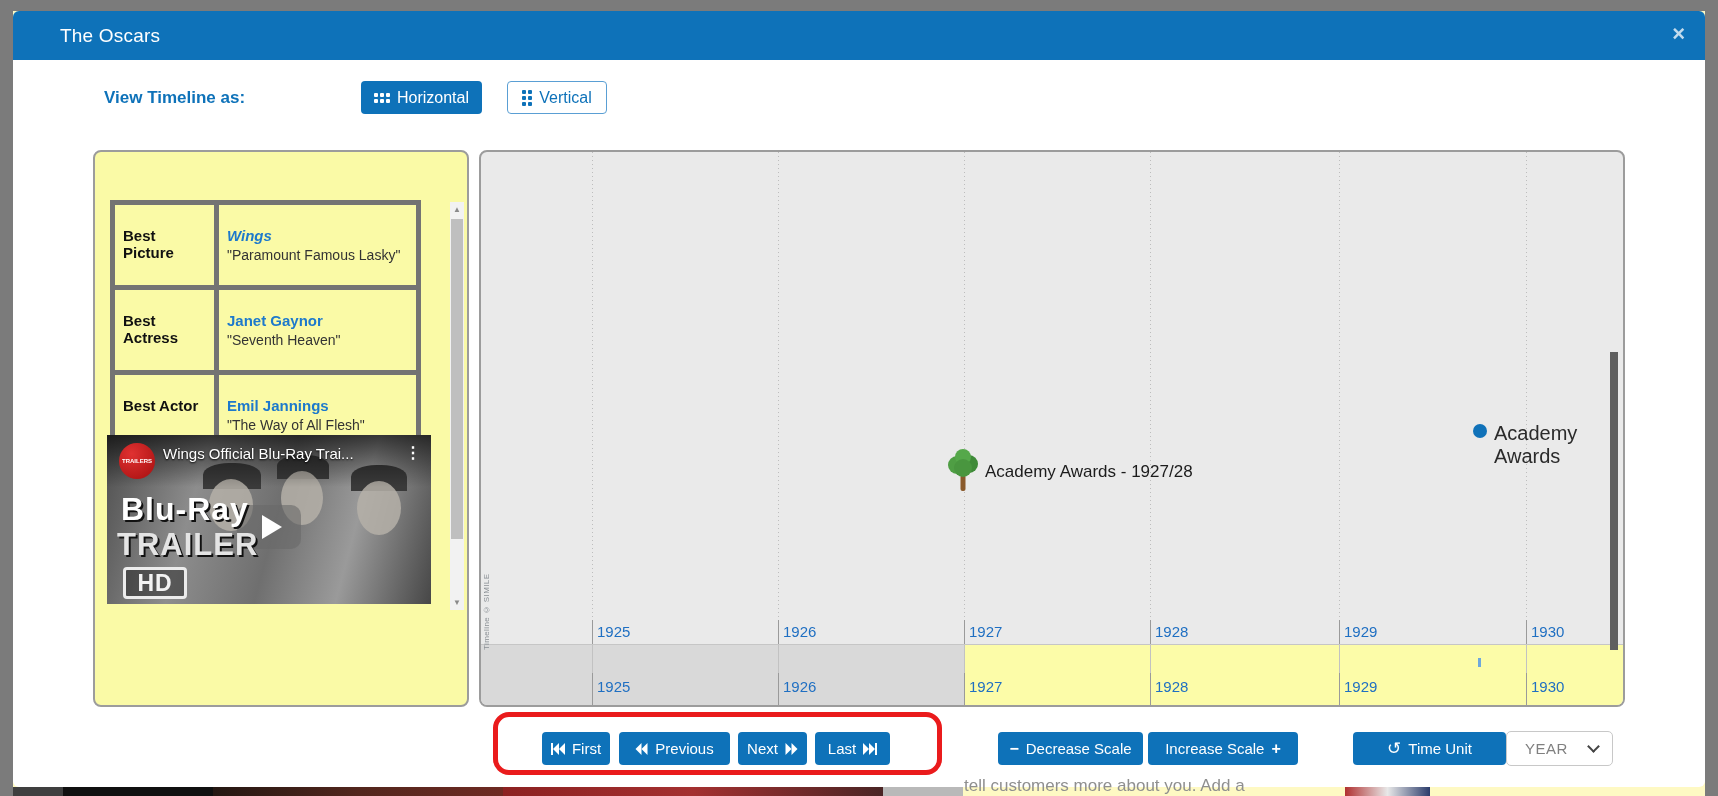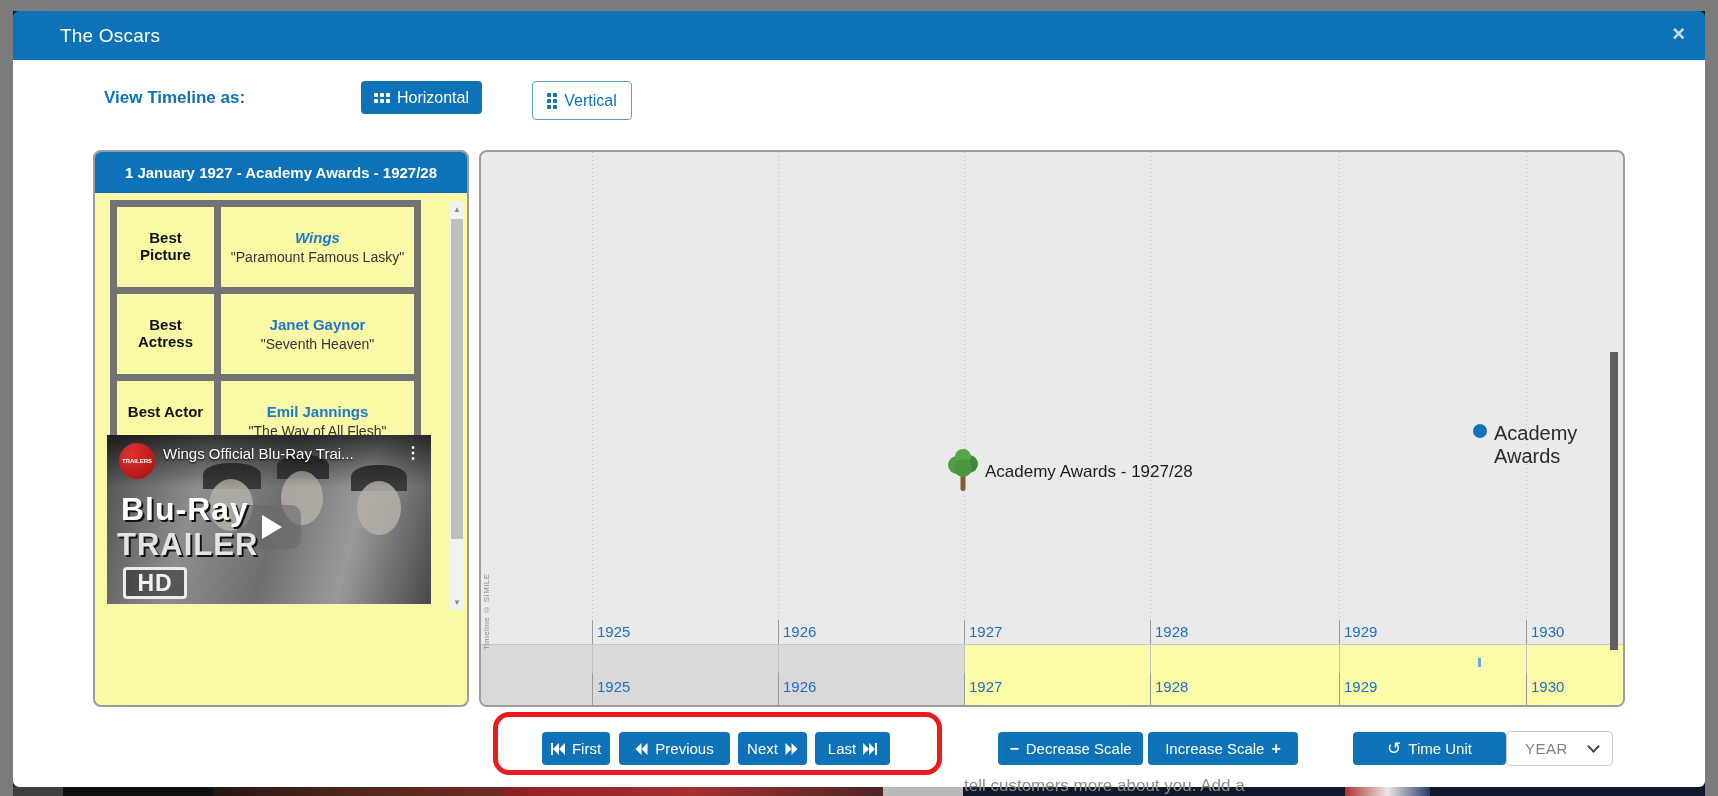--- a/index.html
+++ b/index.html
@@ -1,18 +1,18 @@
 <!DOCTYPE html>
 <html><head>
 <meta charset="utf-8">
 <style>
   * { margin:0; padding:0; box-sizing:border-box; }
   html,body { width:1718px; height:796px; overflow:hidden; background:#fff;
     font-family:"Liberation Sans", sans-serif; }
-  .stage { position:relative; width:1718px; height:796px; background:#0f172a; overflow:hidden; }
+  .stage { position:relative; width:1718px; height:796px; background:#fef9c3; overflow:hidden; }
   .abs { position:absolute; }
 
   
   .frame-top { left:0; top:0; width:1718px; height:11px; background:#7b7b7b; z-index:9; }
   .frame-left { left:0; top:0; width:13px; height:796px; background:#7b7b7b; z-index:9; }
   .frame-right { left:1705px; top:0; width:13px; height:796px; background:#7b7b7b; z-index:9; }
 
   
   .modal-header { left:13px; top:11px; width:1692px; height:49px; background:#0e72b9;
     border-radius:6px 6px 0 0; color:#fff; }
@@ -20,35 +20,35 @@
   .modal-close { position:absolute; right:20px; top:0; line-height:46px; font-size:22px;
     color:rgba(255,255,255,.75); font-weight:bold; cursor:pointer; }
   .modal-body { left:13px; top:60px; width:1692px; height:727px; background:#fff; border-radius:0 0 6px 6px; }
 
   
   .view-label { left:104px; top:88px; font-size:17px; font-weight:bold; color:#0e72b9; }
   .btn { display:flex; align-items:center; justify-content:center; gap:7px;
     background:#0e72b9; color:#fff; border:none; border-radius:4px; font-size:15px;
     font-family:"Liberation Sans", sans-serif; cursor:pointer; }
   .btn-horizontal { left:361px; top:81px; width:121px; height:33px; font-size:16px; }
-  .btn-vertical { left:532px; top:81px; width:100px; height:39px; font-size:16px;
+  .btn-vertical { left:507px; top:81px; width:100px; height:33px; font-size:16px;
     background:#fff; color:#0e72b9; border:1px solid #5a9fd4; }
   .grid-icon { display:grid; gap:2px; }
   .grid-icon i { width:4px; height:4px; background:#fff; border-radius:1px; }
   .grid-h { grid-template-columns:repeat(3,4px); }
   .grid-v { grid-template-columns:repeat(2,4px); }
   .grid-v i { background:#0e72b9; }
 
   
   .event-panel { left:93px; top:150px; width:376px; height:557px; background:#fafaa6;
     border:2px solid #9c9c9c; border-radius:8px; overflow:hidden; }
   .event-panel-header { position:absolute; left:0; top:0; width:100%; height:41px; background:#0e72b9;
     color:#fff; font-weight:bold; font-size:15px; text-align:center; line-height:41px; }
   .awards-table { position:absolute; left:15px; top:48px; width:311px; border-collapse:collapse; }
-  .awards-table td { border:7px solid #737373; vertical-align:top; padding:22px 8px; height:62px;text-align:center; }
+  .awards-table td { border:5px solid #737373; vertical-align:top; padding:22px 8px; height:62px; }
   .awards-table td.cat { width:104px; font-weight:bold; font-size:15px; color:#111; }
   .winner-link { color:#1d79cc; font-weight:bold; font-size:15px; text-decoration:none; cursor:pointer; display:block; }
   .winner-italic { font-style:italic; }
   .film-quote { color:#333; font-size:14px; margin-top:3px; }
 
   
   .pscroll { position:absolute; left:355px; top:50px; width:14px; height:408px; background:#f2f2f2; }
   .pscroll .arr { position:absolute; left:0; width:14px; height:15px; color:#8a8a8a; font-size:8px;
     text-align:center; line-height:15px; cursor:pointer; }
   .pscroll .arr.up { top:0; } .pscroll .arr.down { bottom:0; }
@@ -149,21 +149,20 @@
         <i></i>
         <i></i>
         <i></i>
         <i></i>
         <i></i>
       </span>
     <span>Vertical</span>
   </button>
 
   <div class="abs event-panel">
-    <div class="event-panel-header">1 January 1927 - Academy Awards - 1927/28</div>
 
     <table class="awards-table">
       <tbody>
           <tr>
         <td class="cat">Best Picture</td>
         <td>
           <a class="winner-link winner-italic">Wings</a>
           <div class="film-quote">"Paramount Famous Lasky"</div>
         </td>
       </tr>

